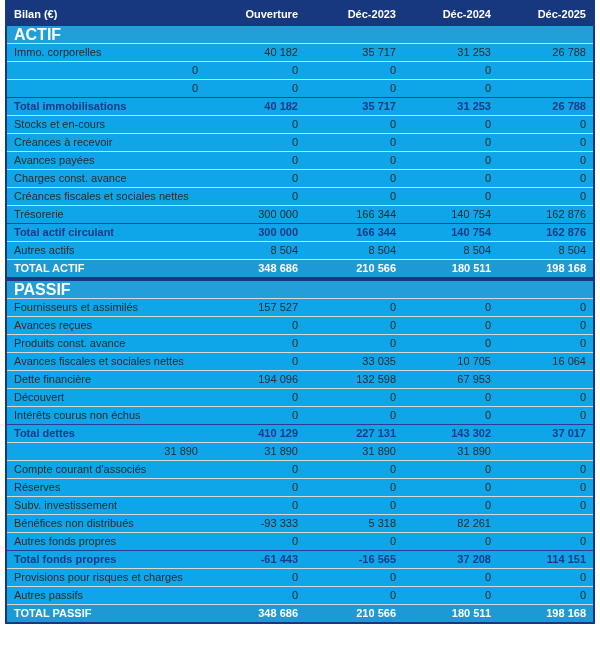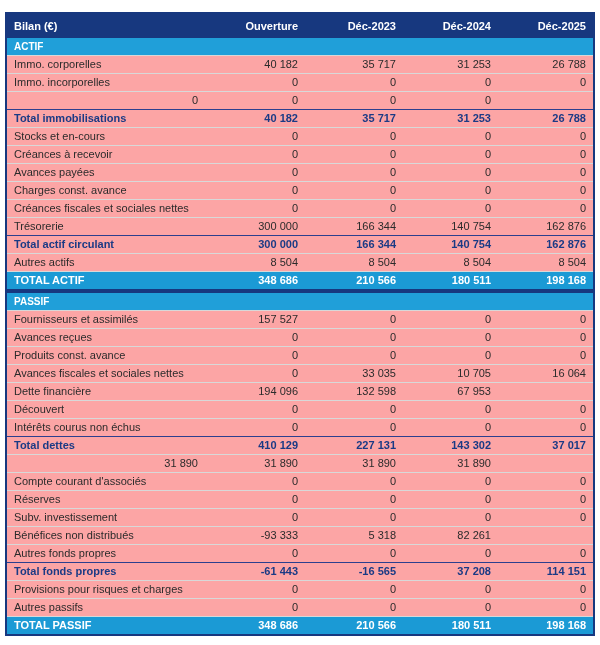--- a/index.html
+++ b/index.html
@@ -12,36 +12,36 @@
     --body-text:#2b2b2b;
     --row-border:#d8d8d8;
     --table-border:#17387f;
   }
   html,body{margin:0;padding:0;}
   body{
     width:600px;height:645px;background:#ffffff;
     font-family:"Liberation Sans", sans-serif;
     -webkit-font-smoothing:antialiased;
   }
-  .page{padding:12px 5px 0 5px;}
+  .page{padding:0 5px 0 5px;}
   .tbl{border:2px solid var(--table-border);background:#fff;}
   .tbl.second{}
   .grid-row{display:grid;grid-template-columns:1fr 100px 98px 95px 95px;}
   .hdr-row{
     background:var(--header-bg);color:var(--header-text);
     font-weight:bold;font-size:11px;height:24px;line-height:24px;
   }
   .section-strip{
     background:var(--section-bg);color:#ffffff;font-weight:bold;
-    font-size:10px;height:17px;line-height:17px;padding-left:7px;
+    font-size:16px;height:17px;line-height:17px;padding-left:7px;
   }
   .row{
     font-size:11px;height:17px;line-height:17px;
     border-top:1px solid var(--row-border);
-    color:var(--body-text);background:#fca5a5;
+    color:var(--body-text);background:#0ea5e9;
   }
   .row.subtotal{font-weight:bold;color:var(--subtotal-text);border-top-color:var(--subtotal-border);}
   .row.grand{background:var(--grand-bg);color:#ffffff;font-weight:bold;}
   .cell{overflow:hidden;white-space:nowrap;}
   .cell.label{padding-left:7px;}
   .cell.num{text-align:right;padding-right:7px;}
 </style>
 </head>
 <body>
 
@@ -60,21 +60,20 @@
     </div>
     <div class="body">
         <div class="grid-row row normal">
           <div class="cell label">Immo. corporelles</div>
           <div class="cell num">40 182</div>
           <div class="cell num">35 717</div>
           <div class="cell num">31 253</div>
           <div class="cell num">26 788</div>
         </div>
         <div class="grid-row row normal">
-          <div class="cell label">Immo. incorporelles</div>
           <div class="cell num">0</div>
           <div class="cell num">0</div>
           <div class="cell num">0</div>
           <div class="cell num">0</div>
         </div>
         <div class="grid-row row normal">
           <div class="cell num">0</div>
           <div class="cell num">0</div>
           <div class="cell num">0</div>
           <div class="cell num">0</div>

